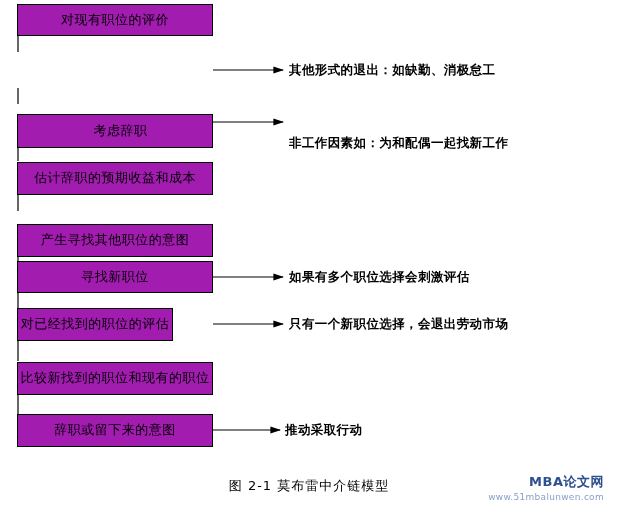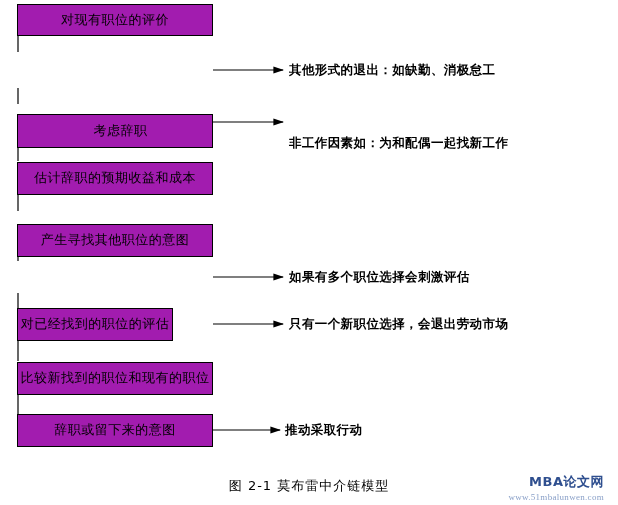--- a/index.html
+++ b/index.html
@@ -78,21 +78,20 @@
     font-size: 13px;
     font-weight: bold;
     color: #2f4f8f;
     letter-spacing: 0.5px;
   }
   .watermark .wm-sub {
     font-size: 9px;
     color: #8aa0c8;
     letter-spacing: 0.3px;
     margin-top: 1px;
-    font-family: Liberation Serif, serif;
   }
 </style>
 </head>
 <body>
 
 <div id="diagram">
 
   <svg class="connectors" viewBox="0 0 618 505">
     <defs>
       <marker id="arrow" markerWidth="9" markerHeight="9" refX="8" refY="3" orient="auto" markerUnits="strokeWidth">
@@ -126,20 +125,23 @@
   </div>
 
   <div class="node" style="left:17px; top:162px; width:196px; height:33px;">
     <span>估计辞职的预期收益和成本</span>
   </div>
 
   <div class="node" style="left:17px; top:212px; width:196px; height:33px;margin-top:12px;">
     <span>产生寻找其他职位的意图</span>
   </div>
 
+  <div class="node" style="left:17px; top:261px; width:196px; height:32px;">
+    <span>寻找新职位</span>
+  </div>
 
   <div class="node" style="left:17px; top:308px; width:156px; height:33px;">
     <span>对已经找到的职位的评估</span>
   </div>
 
   <div class="node" style="left:17px; top:362px; width:196px; height:33px;">
     <span>比较新找到的职位和现有的职位</span>
   </div>
 
   <div class="node" style="left:17px; top:414px; width:196px; height:33px;">

